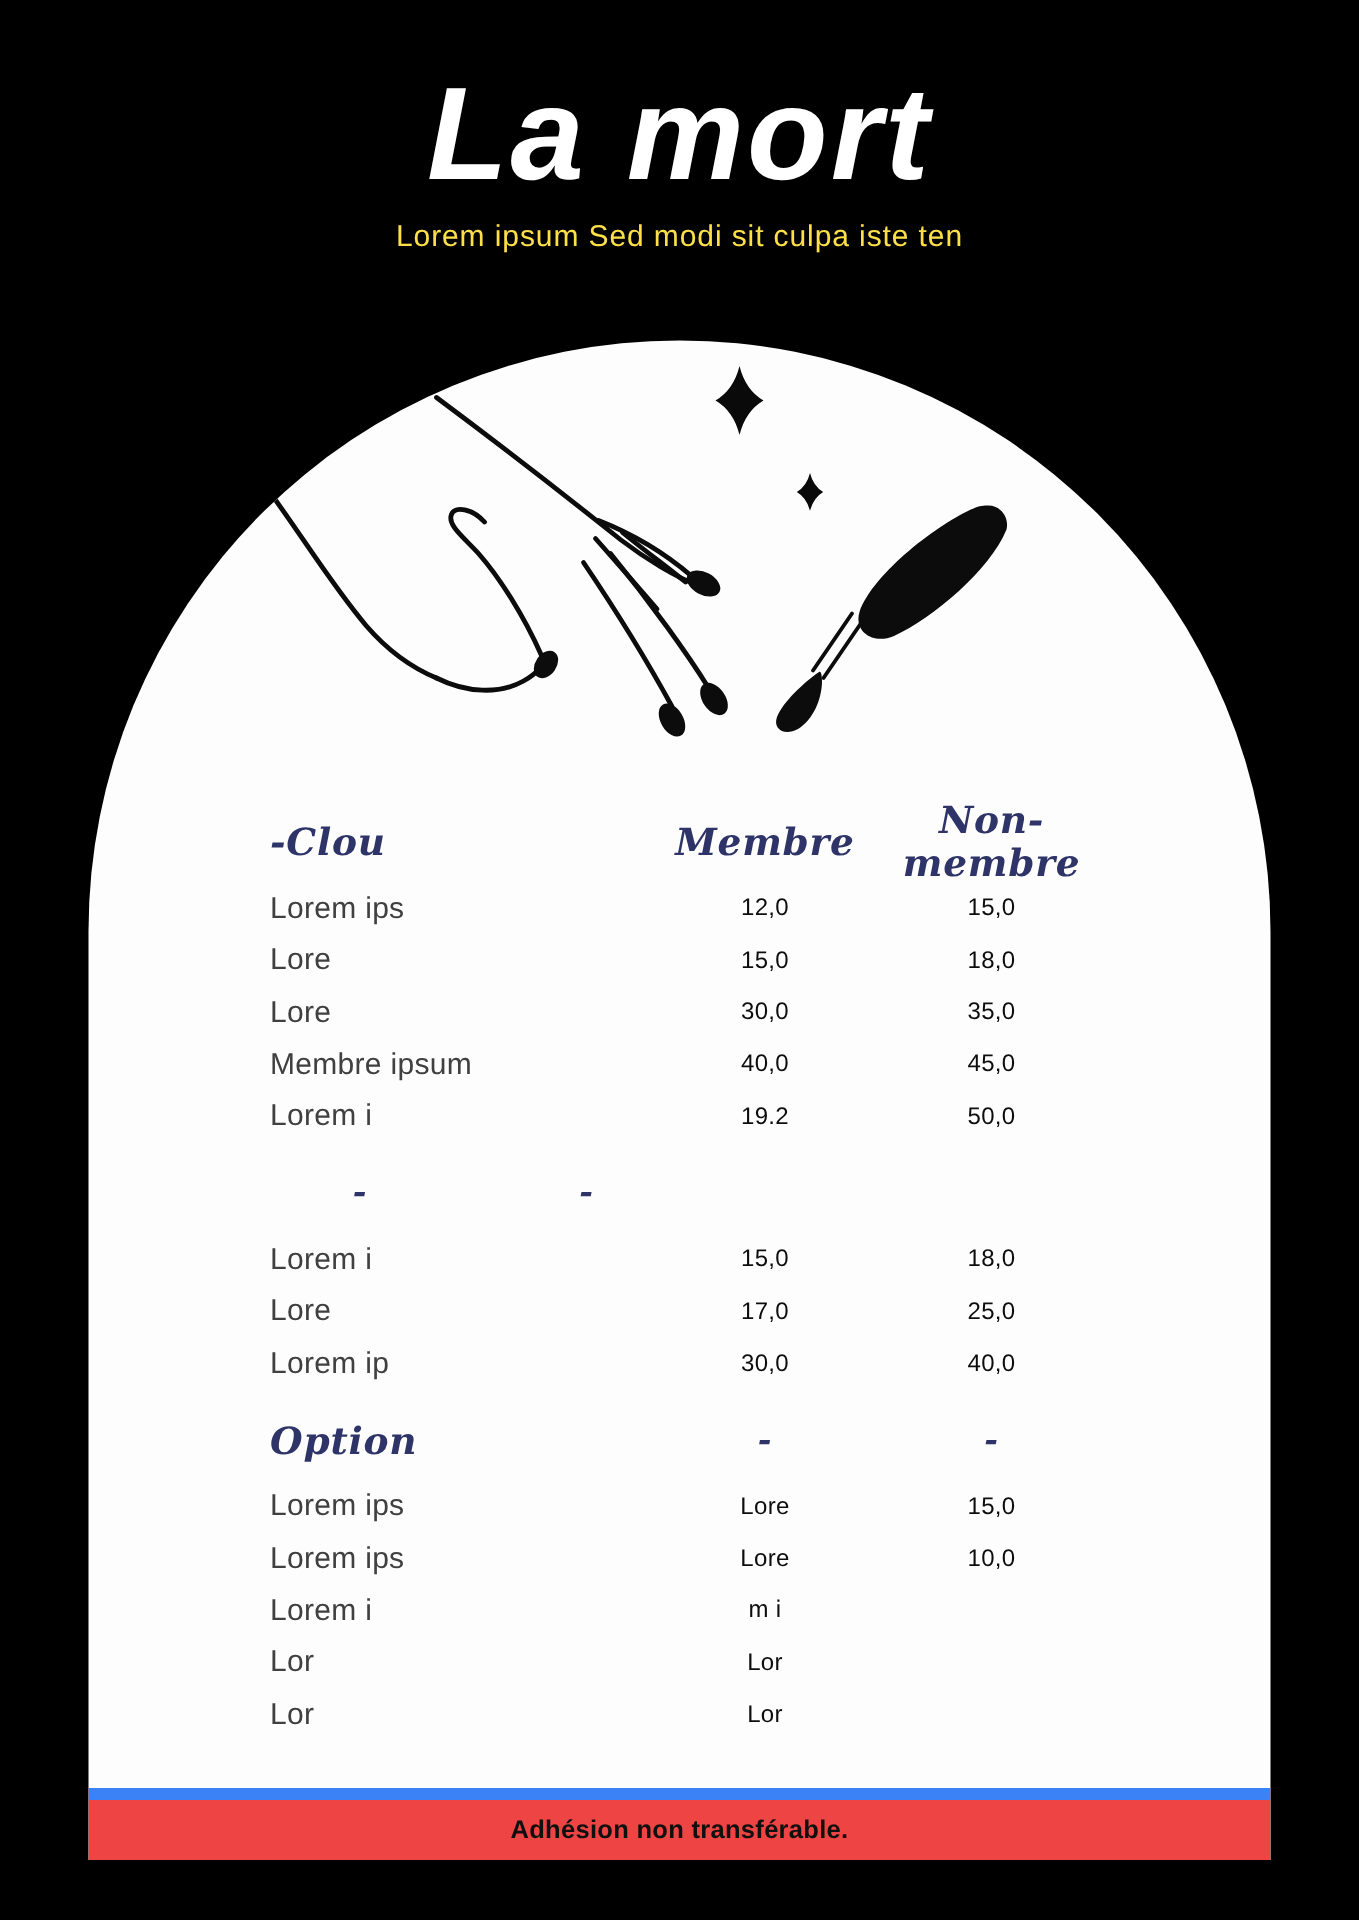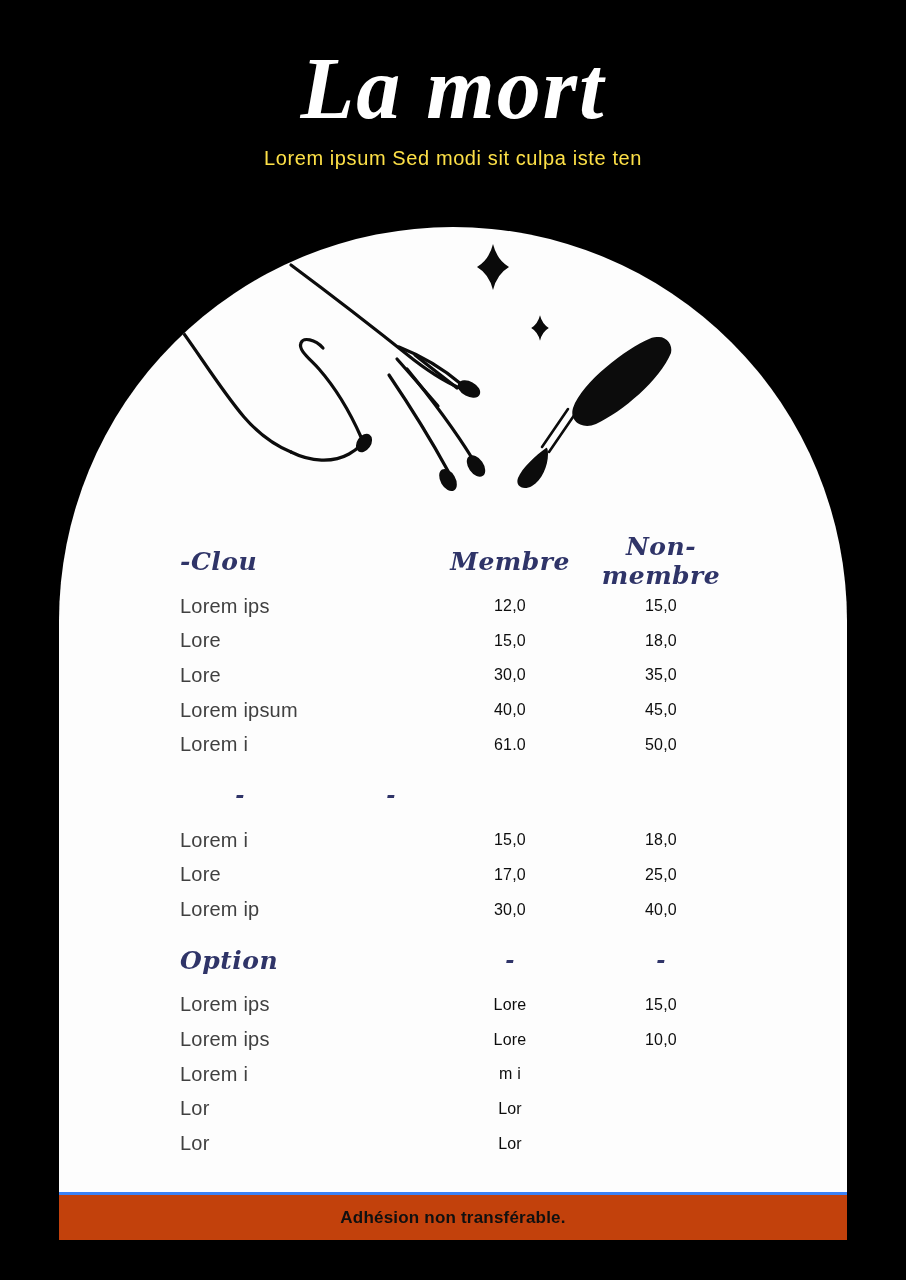--- a/index.html
+++ b/index.html
@@ -8,21 +8,21 @@
     position:relative;
     background:#000000;
     font-family:"Liberation Sans", sans-serif;
     overflow:hidden;
   }
 
   
   .hdr { position:absolute; top:0; left:0; width:906px; text-align:center; }
   .title {
     margin-top:38px;
-    font-family:Liberation Serif, serif;
+    font-family:Liberation Sans, sans-serif;
     font-style:italic;
     font-weight:600;
     font-size:88px;
     line-height:1.15;
     color:#ffffff;
     letter-spacing:2px;
   }
   .subtitle {
     margin-top:8px;
     font-size:20px;
@@ -59,22 +59,22 @@
     font-size:25px;
     color:#2f3468;
     letter-spacing:.5px;
   }
   .script.dash { font-size:22px; }
 
   
   .foot {
     position:absolute; left:0; bottom:0;
     width:100%; height:48px;
-    background:#c2410c;
-    border-top:3px solid #3b82f6;
+    background:#ef4444;
+    border-top:8px solid #3b82f6;
     display:flex; align-items:center; justify-content:center;
   }
   .foot-text { font-size:17px; font-weight:700; color:#101010; letter-spacing:.2px; }
 </style>
 </head>
 <body>
 
 <div class="hdr">
   <div class="title">La mort</div>
   <div class="subtitle">Lorem ipsum Sed modi sit culpa iste ten</div>
@@ -148,27 +148,27 @@
         <div class="t-col1 cell-label">Lore</div>
         <div class="t-col2 cell-val">15,0</div>
         <div class="t-col3 cell-val">18,0</div>
       </div>
       <div class="t-row">
         <div class="t-col1 cell-label">Lore</div>
         <div class="t-col2 cell-val">30,0</div>
         <div class="t-col3 cell-val">35,0</div>
       </div>
       <div class="t-row">
-        <div class="t-col1 cell-label">Lorem ipsum</div>
+        <div class="t-col1 cell-label">Membre ipsum</div>
         <div class="t-col2 cell-val">40,0</div>
         <div class="t-col3 cell-val">45,0</div>
       </div>
       <div class="t-row">
         <div class="t-col1 cell-label">Lorem i</div>
-        <div class="t-col2 cell-val">61.0</div>
+        <div class="t-col2 cell-val">19.2</div>
         <div class="t-col3 cell-val">50,0</div>
       </div>
       <div class="t-row t-sec">
         <div class="t-col2 script dash">-</div>
         <div class="t-col3 script dash">-</div>
       </div>
       <div class="t-row">
         <div class="t-col1 cell-label">Lorem i</div>
         <div class="t-col2 cell-val">15,0</div>
         <div class="t-col3 cell-val">18,0</div>

